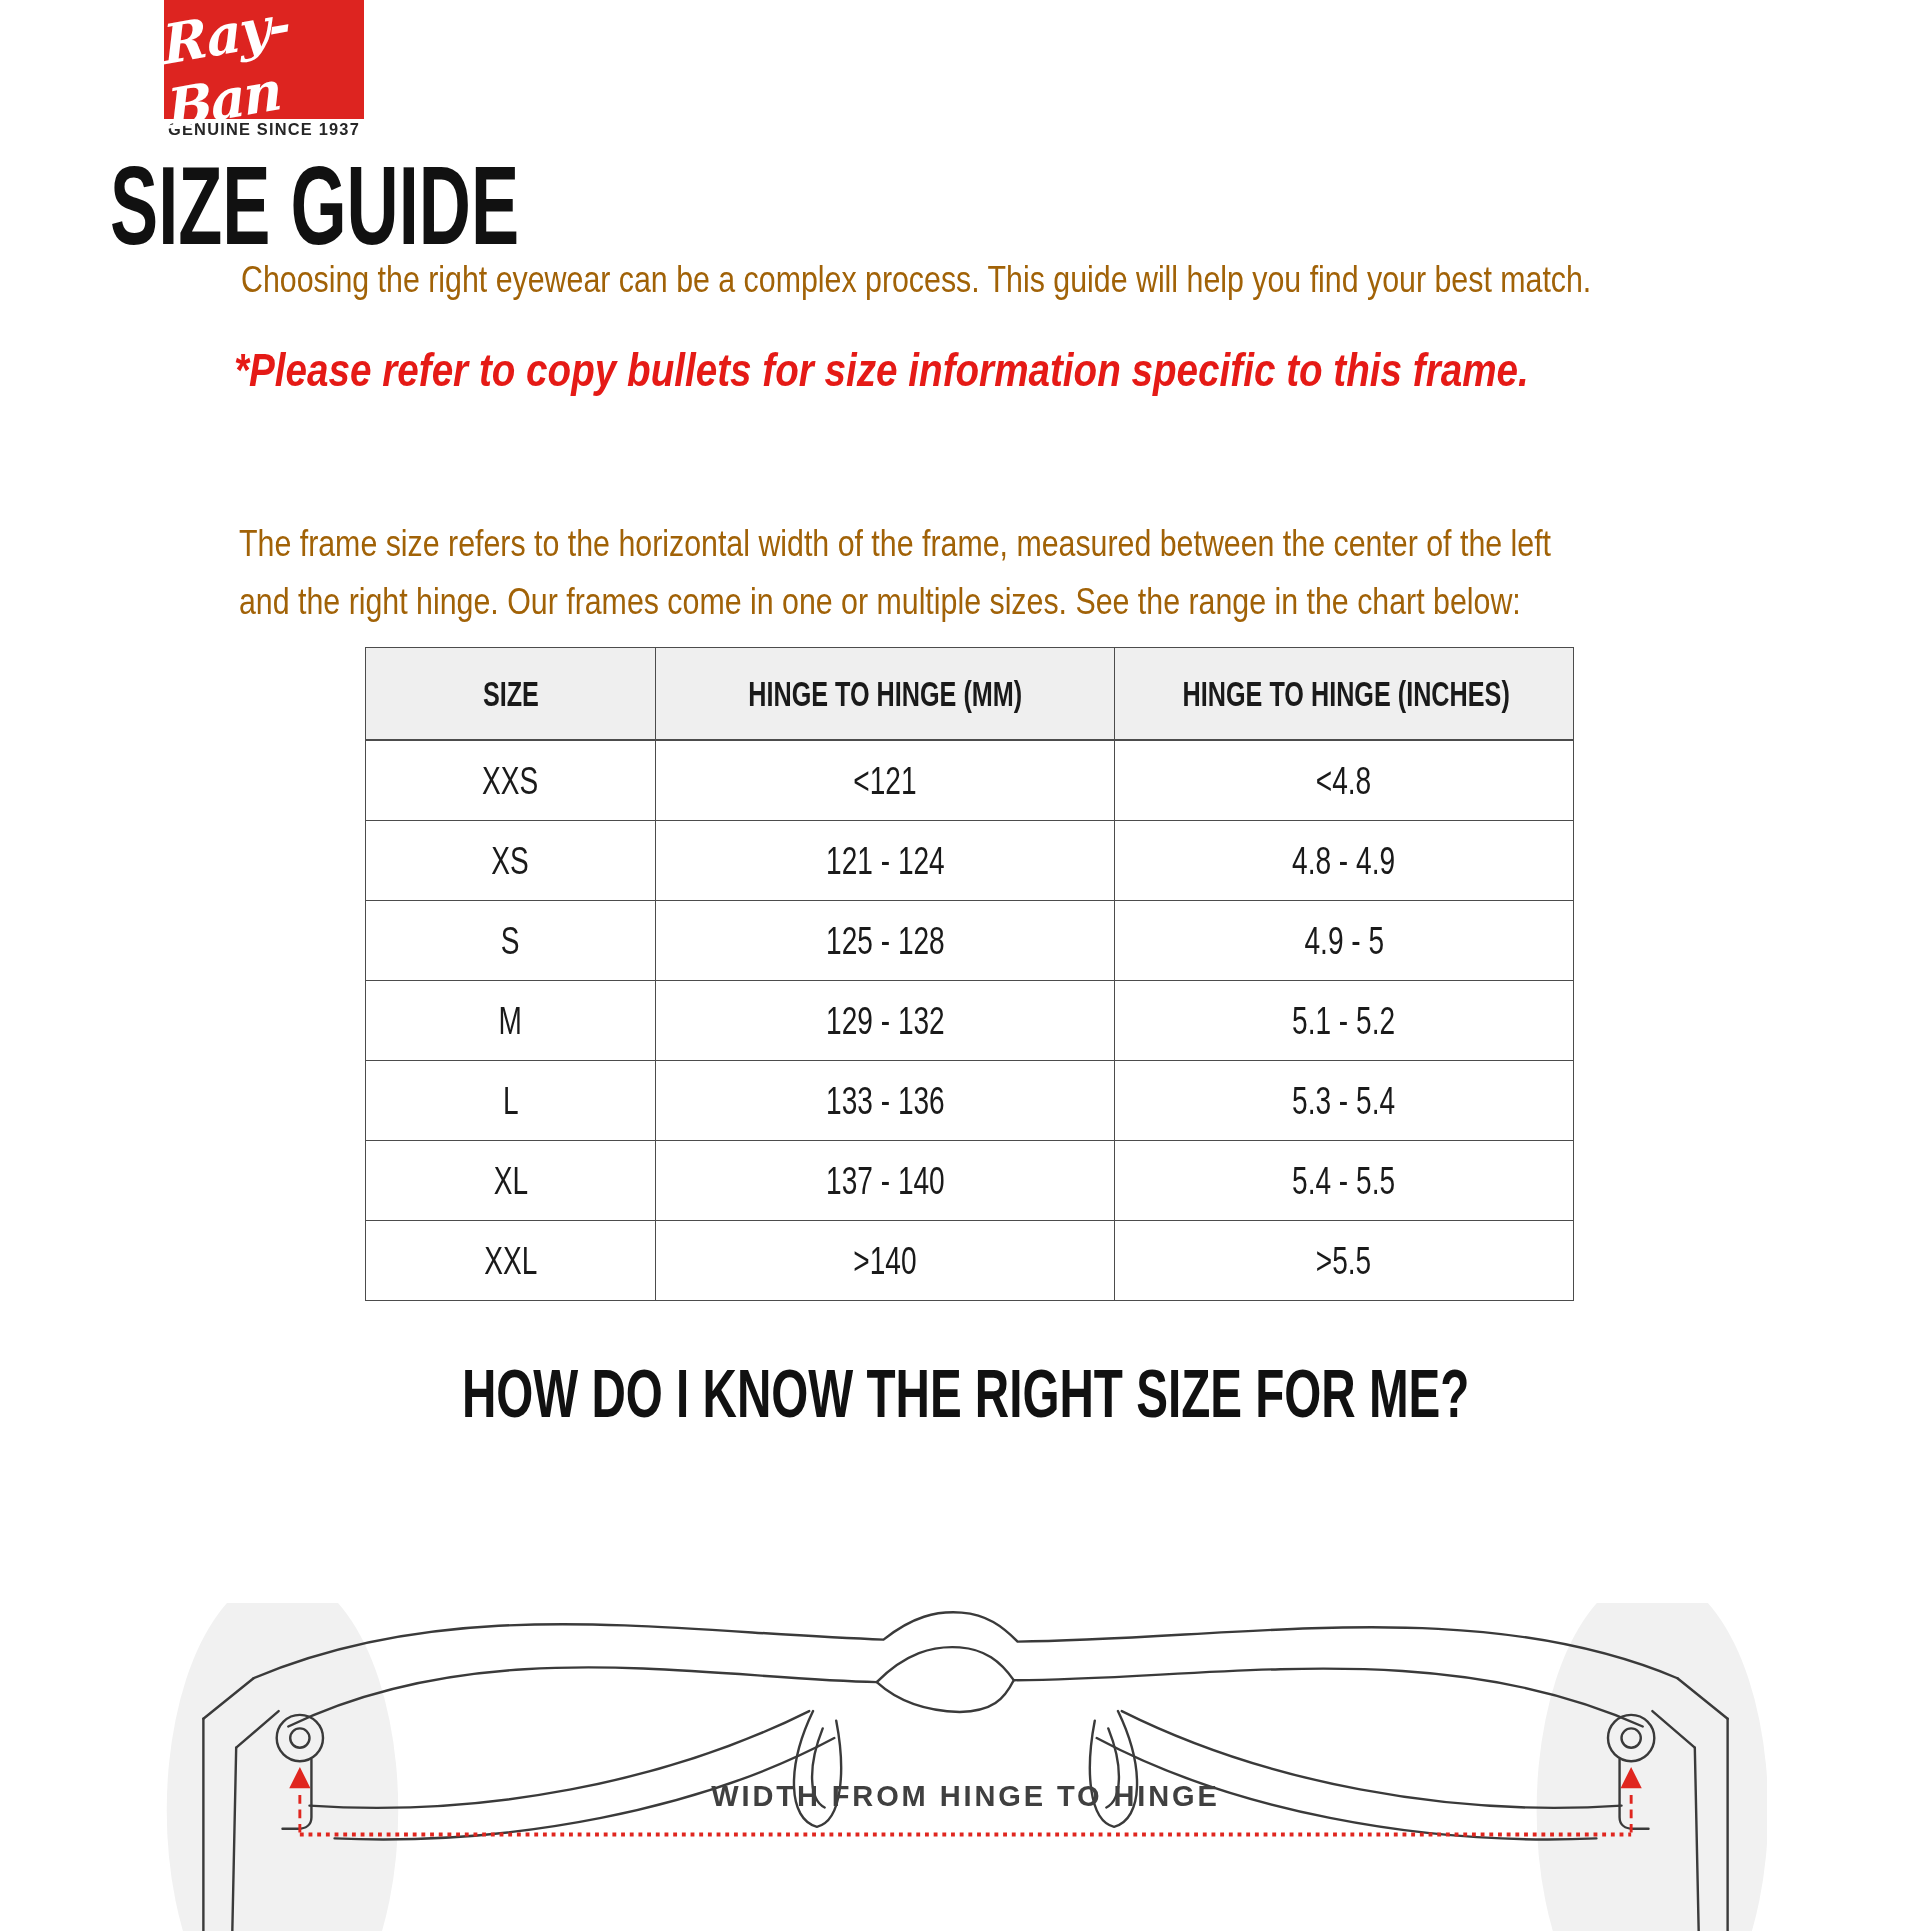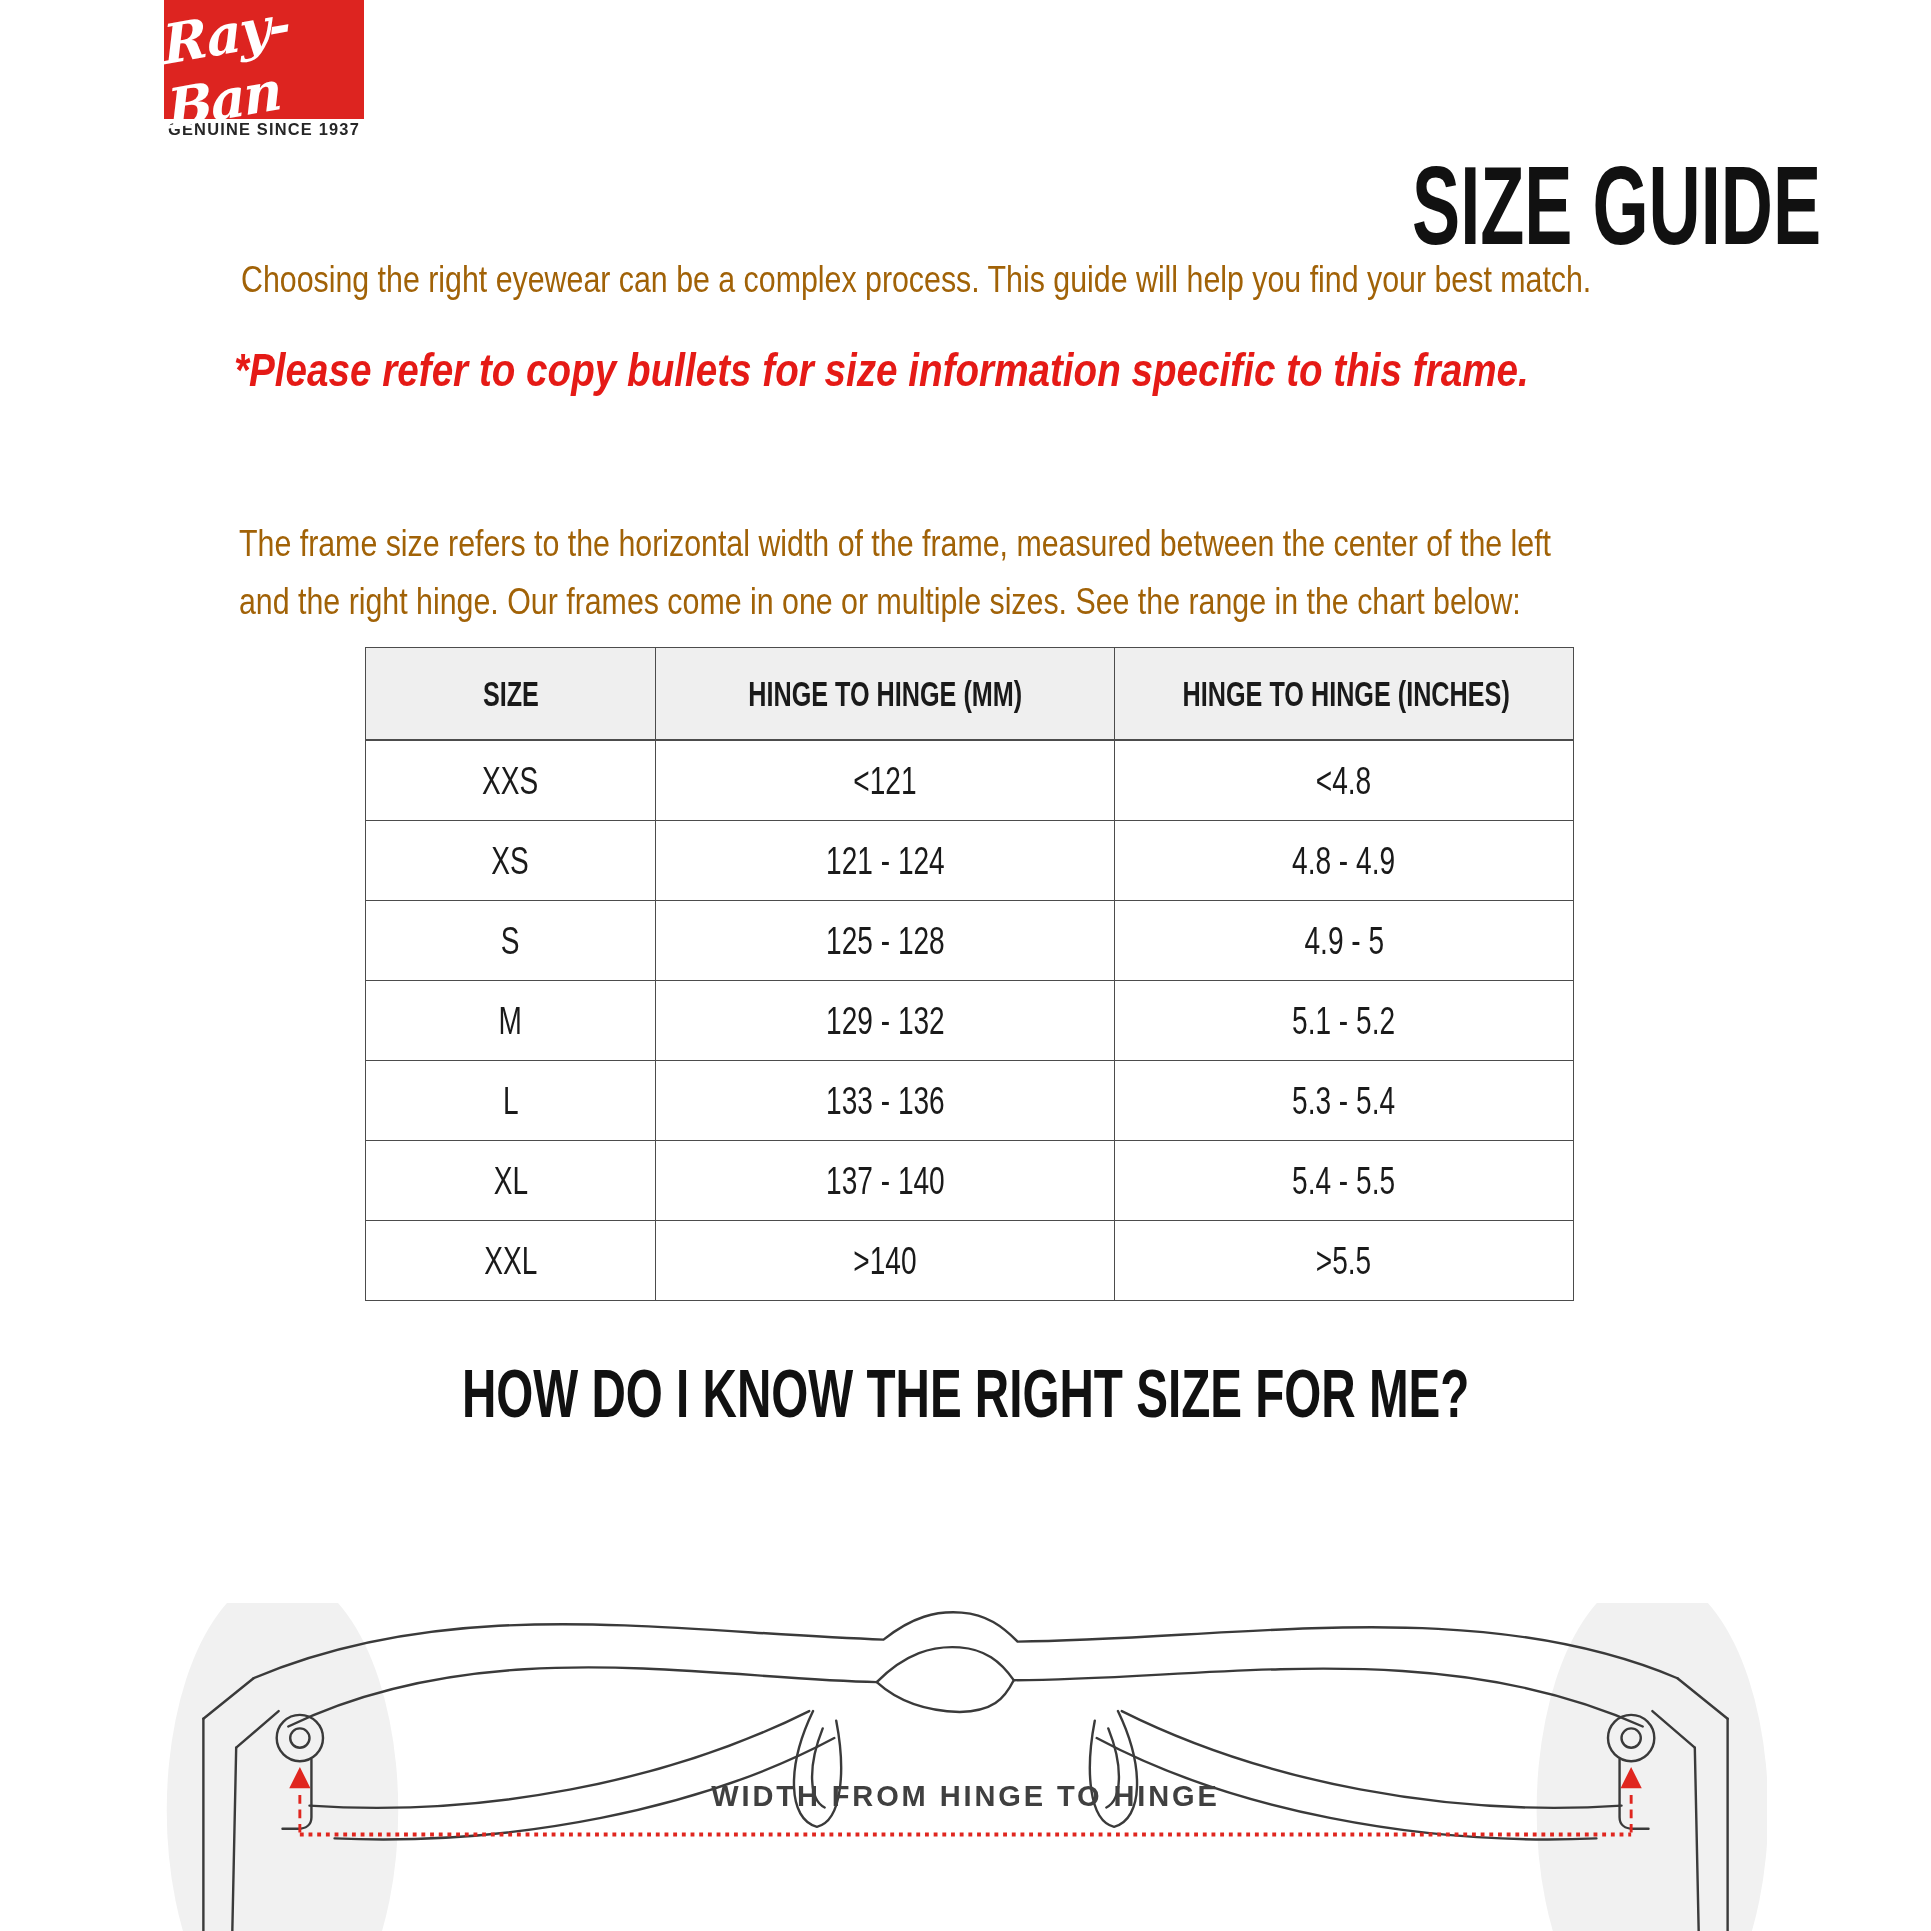--- a/index.html
+++ b/index.html
@@ -12,21 +12,21 @@
   .logo-script{font-family:"DejaVu Serif",serif;font-style:italic;font-weight:bold;color:#ffffff;
                font-size:54px;transform:rotate(-10deg) skewX(-6deg);letter-spacing:-1.9px;}
   .logo-tagline{margin-top:1px;font-size:16.4px;font-weight:bold;letter-spacing:1.2px;color:#262626;
                 text-align:center;white-space:nowrap;}
 
   
   .cond{display:inline-block;transform:scaleX(0.65);transform-origin:center;white-space:nowrap;}
   .cond70{display:inline-block;transform:scaleX(0.70);transform-origin:center;white-space:nowrap;}
   .condL{display:inline-block;transform:scaleX(0.82);transform-origin:left center;white-space:nowrap;}
 
-  .title{position:absolute;top:77px;left:0;width:100%;text-align:right;
+  .title{position:absolute;top:77px;left:0;width:100%;text-align:left;
          font-size:111px;font-weight:bold;line-height:1;color:#111;}
   .h2{position:absolute;left:0;width:100%;text-align:center;font-size:68px;font-weight:bold;
       line-height:1;color:#111;}
   .h2a{top:401px;}
   .h2b{top:1303px;}
 
   
   .body{position:absolute;font-size:37px;line-height:1.58;color:#a16207;}
   .intro{left:241px;top:214px;}
   .note{left:234px;top:288px;font-size:46px;font-weight:bold;font-style:italic;color:#E51A16;}

